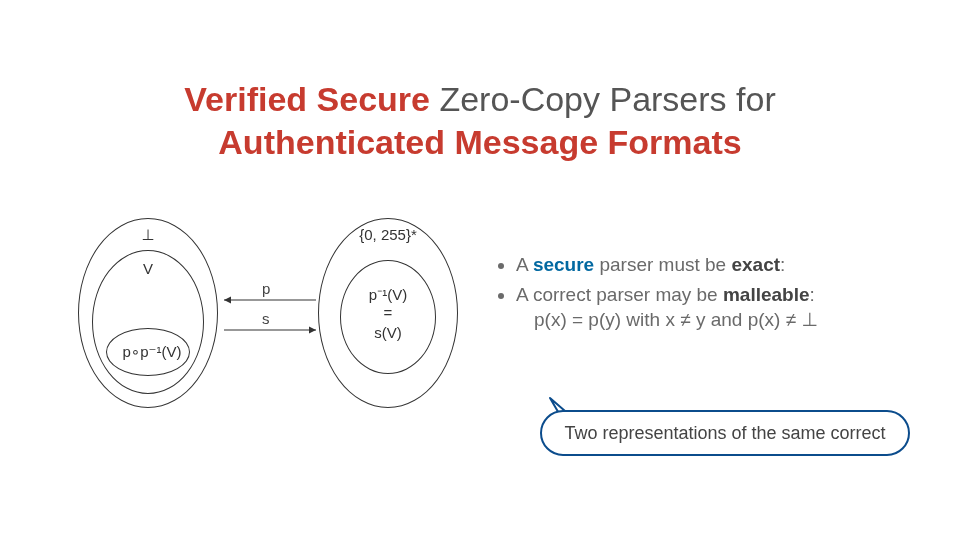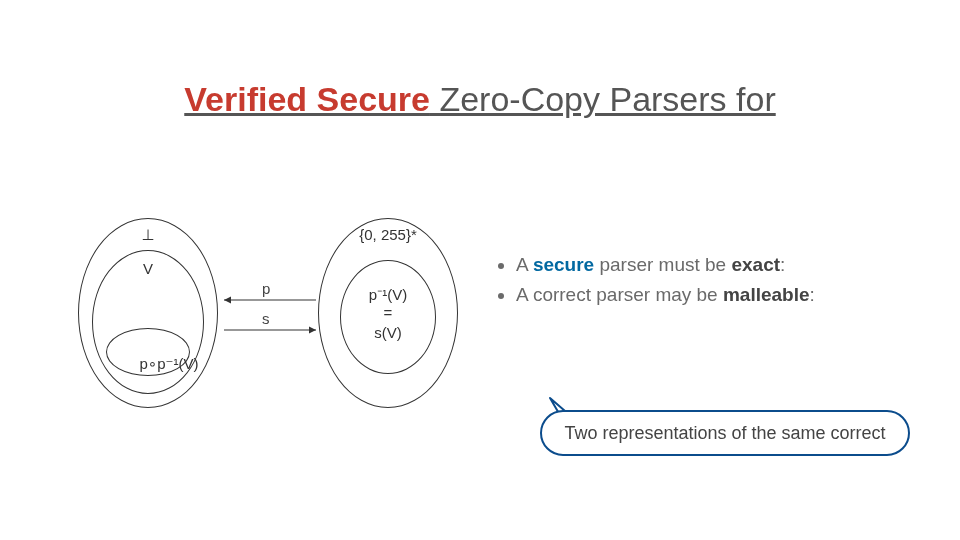--- a/index.html
+++ b/index.html
@@ -1,18 +1,18 @@
 <!DOCTYPE html>
 <html><head>
 <meta charset="utf-8">
 <style>
   * { box-sizing: border-box; margin: 0; padding: 0; }
   html, body { width: 960px; height: 540px; background: #fff; font-family: "Segoe UI", Arial, sans-serif; color: #333; }
   .slide { position: relative; width: 960px; height: 540px; }
-  .title { position: absolute; top: 78px; left: 0; right: 0; text-align: center; font-size: 34px; font-weight: 400; color: #555; line-height: 1.25; text-decoration: underline; }
+  .title { position: absolute; top: 78px; left: 0; right: 0; text-align: center; font-size: 34px; font-weight: 400; color: #555; line-height: 1.25; }
   .title .em { font-weight: 700; color: #C73B2F; }
   .diagram { position: absolute; top: 218px; left: 78px; width: 400px; height: 210px; }
   .ellipse { position: absolute; border: 1px solid #333; border-radius: 50%; background: transparent; }
   
   .e-outer-l { left: 0; top: 0; width: 140px; height: 190px; }
   .e-mid-l   { left: 14px; top: 32px; width: 112px; height: 144px; }
   .e-inner-l { left: 28px; top: 110px; width: 84px; height: 48px; }
   
   .e-outer-r { left: 240px; top: 0; width: 140px; height: 190px; }
   .e-inner-r { left: 262px; top: 42px; width: 96px; height: 114px; }
@@ -28,32 +28,33 @@
   .callout { position: absolute; left: 540px; top: 410px; width: 370px; height: 46px; background: #fff; border: 2px solid #0B4C8C; border-radius: 23px; display: flex; align-items: center; justify-content: center; font-size: 18px; color: #444; }
   .pointer { position: absolute; left: 544px; top: 396px; width: 40px; height: 30px; }
 </style>
 </head>
 <body>
 
 <div class="slide">
 
   <div class="title">
     <span class="em">Verified Secure</span><span> Zero-Copy Parsers for</span><br>
+    <span class="em">Authenticated Message Formats</span>
   </div>
 
   <div class="diagram">
     <div class="ellipse e-outer-l"></div>
     <div class="ellipse e-mid-l"></div>
     <div class="ellipse e-inner-l"></div>
     <div class="ellipse e-outer-r"></div>
     <div class="ellipse e-inner-r"></div>
 
     <div class="lbl" style="left:58px; top:8px; width:24px;">⊥</div>
     <div class="lbl" style="left:60px; top:42px; width:20px;">V</div>
-    <div class="lbl" style="left:45px; top:125px; width:92px;margin-top:12px;">p∘p⁻¹(V)</div>
+    <div class="lbl" style="left:28px; top:125px; width:92px;">p∘p⁻¹(V)</div>
     <div class="lbl" style="left:272px; top:8px; width:76px;">{0, 255}*</div>
     <div class="lbl" style="left:278px; top:66px; width:64px;">p⁻¹(V)</div>
     <div class="lbl" style="left:278px; top:86px; width:64px;">=</div>
     <div class="lbl" style="left:278px; top:106px; width:64px;">s(V)</div>
 
     <div class="arrows">
       <svg width="104" height="70" viewBox="0 0 104 70">
         <defs>
           <marker id="ah" markerWidth="8" markerHeight="8" refX="6" refY="3" orient="auto">
             <path d="M0,0 L6,3 L0,6 Z" fill="#333"></path>
@@ -67,20 +68,21 @@
     </div>
   </div>
 
   <div class="bullets">
     <ul>
       <li>
         <span>A </span><span class="secure">secure</span><span> parser must be </span><span class="bold">exact</span><span>:</span>
       </li>
       <li>
         <span>A correct parser may be </span><span class="bold">malleable</span><span>:</span>
+        <span class="indent" style="padding-left:18px;">p(x) = p(y) with x ≠ y and p(x) ≠ ⊥</span>
       </li>
     </ul>
   </div>
 
   <svg class="pointer" width="40" height="30" viewBox="0 0 40 30">
     <path d="M36,28 L6,2 L20,26 Z" fill="#fff" stroke="#0B4C8C" stroke-width="2" stroke-linejoin="round"></path>
   </svg>
   <div class="callout">
     <span>Two representations of the same correct</span>
   </div>

